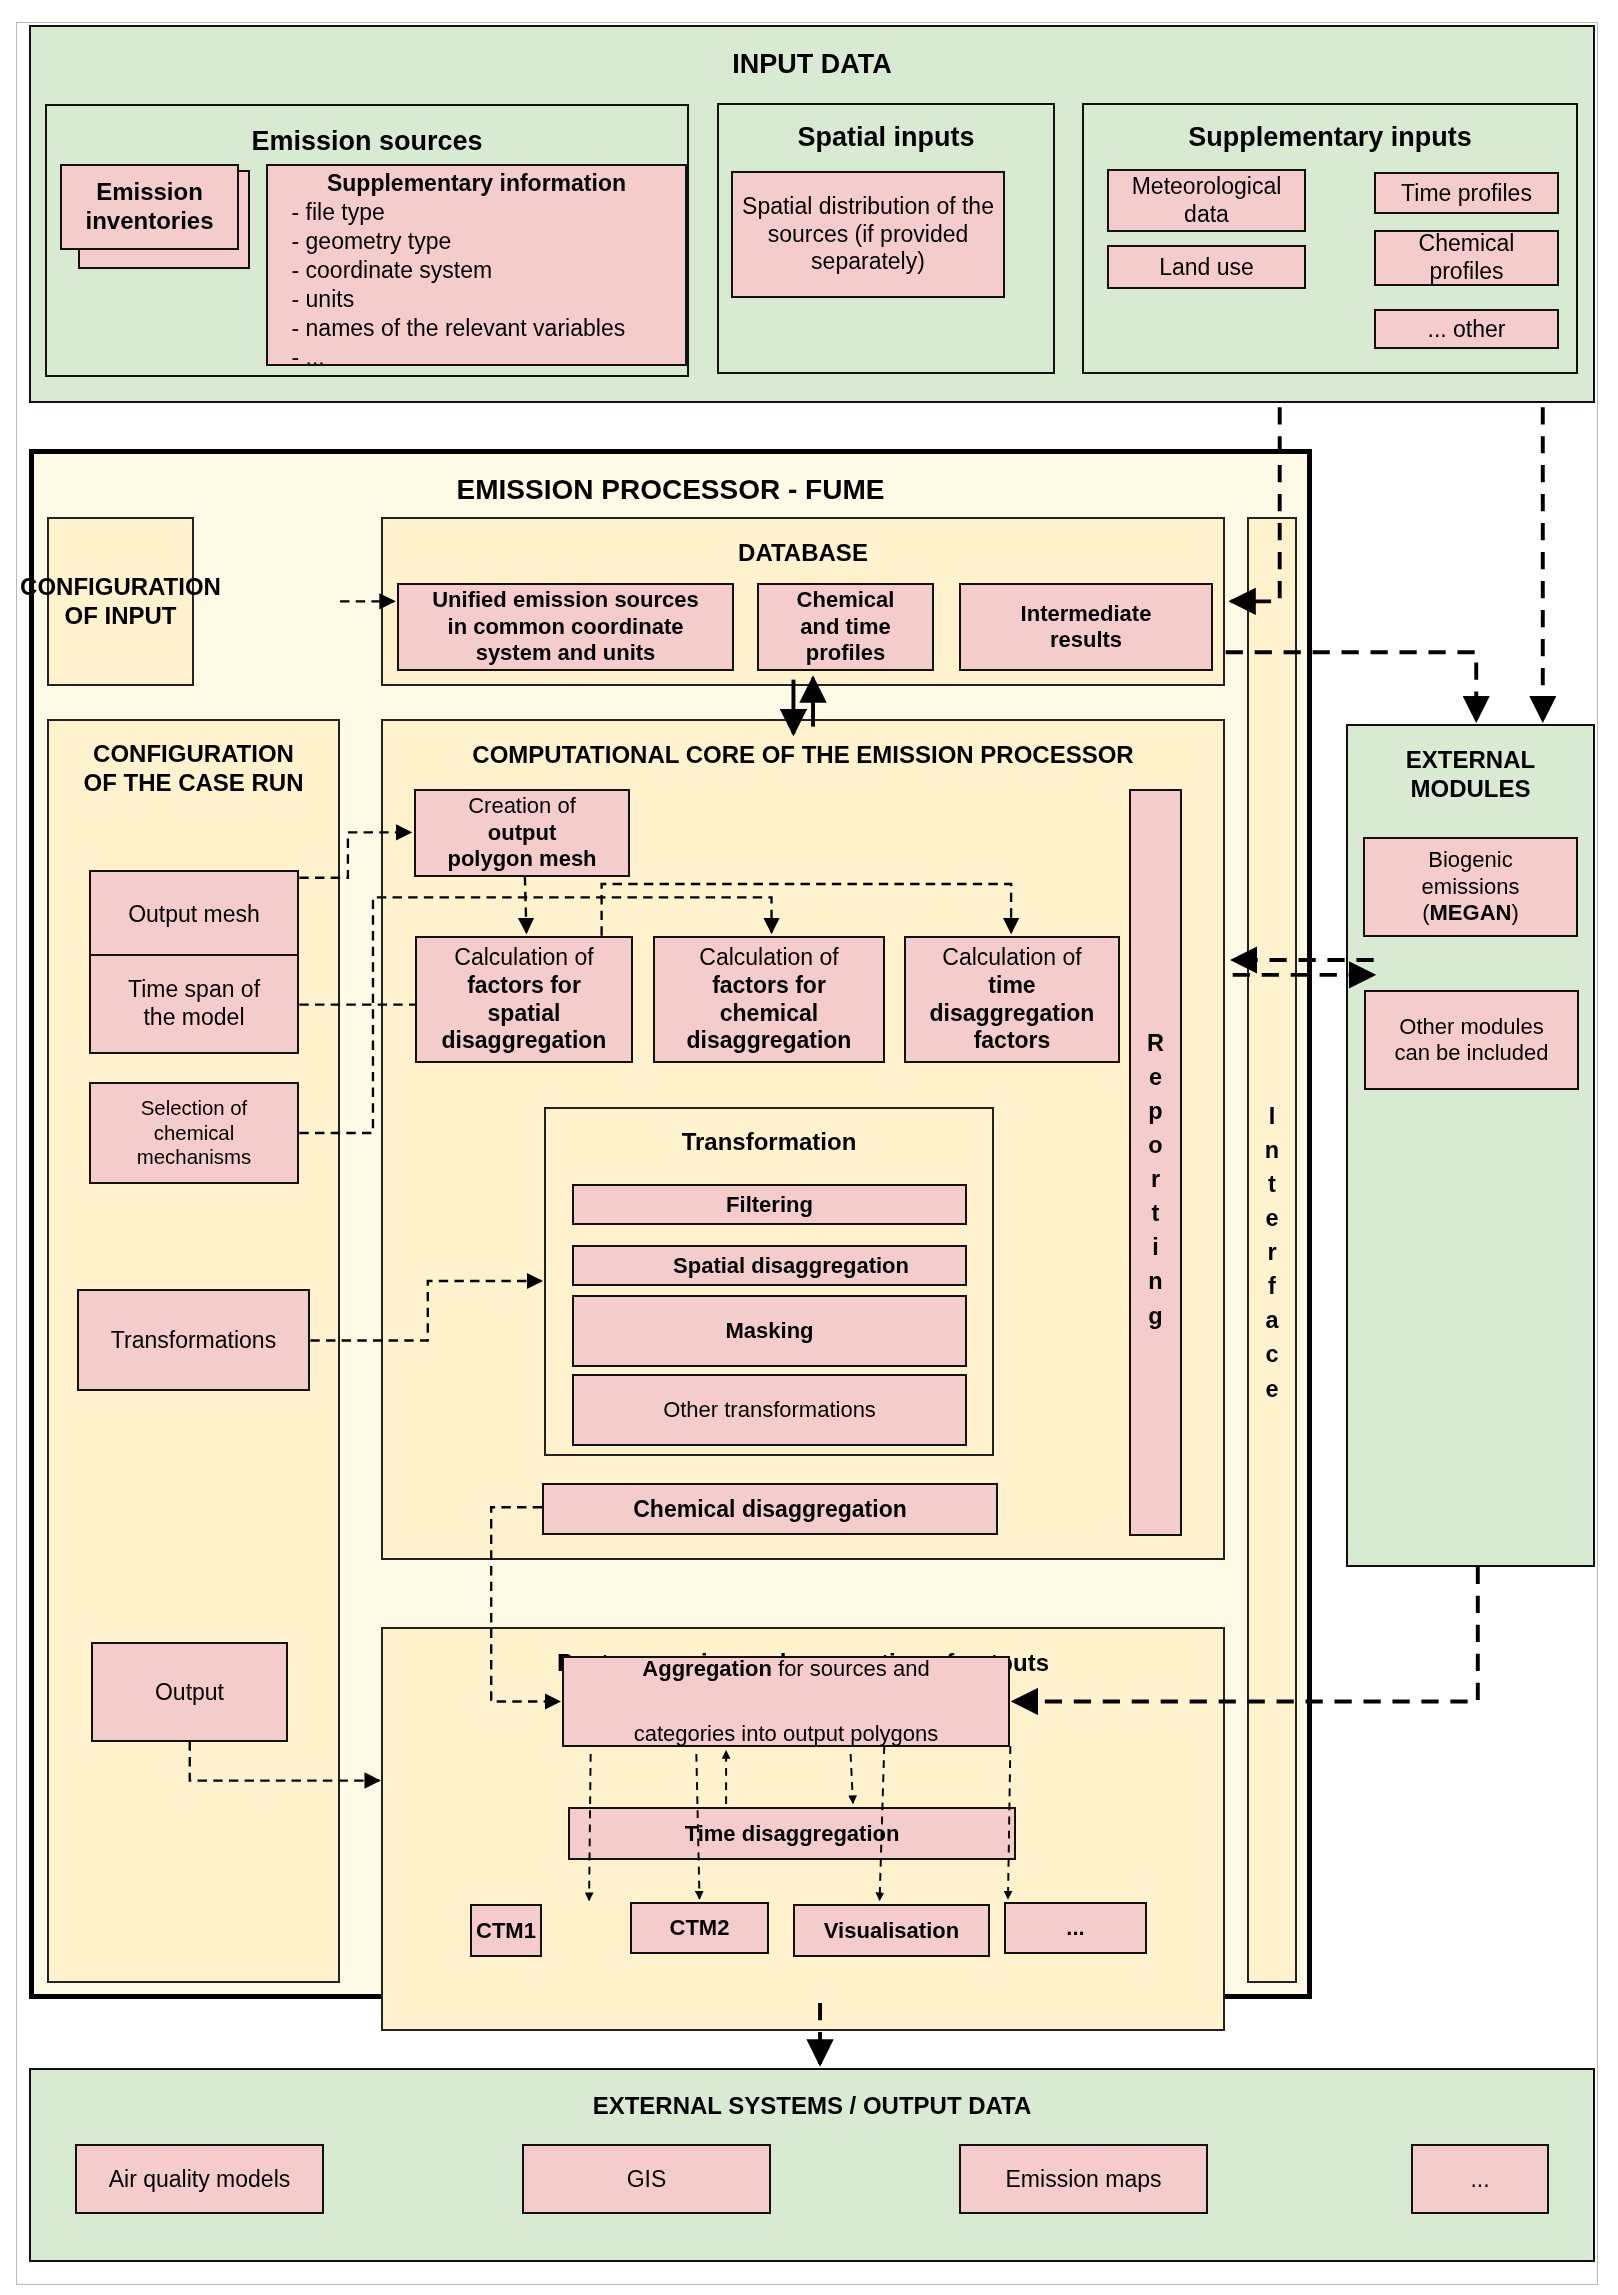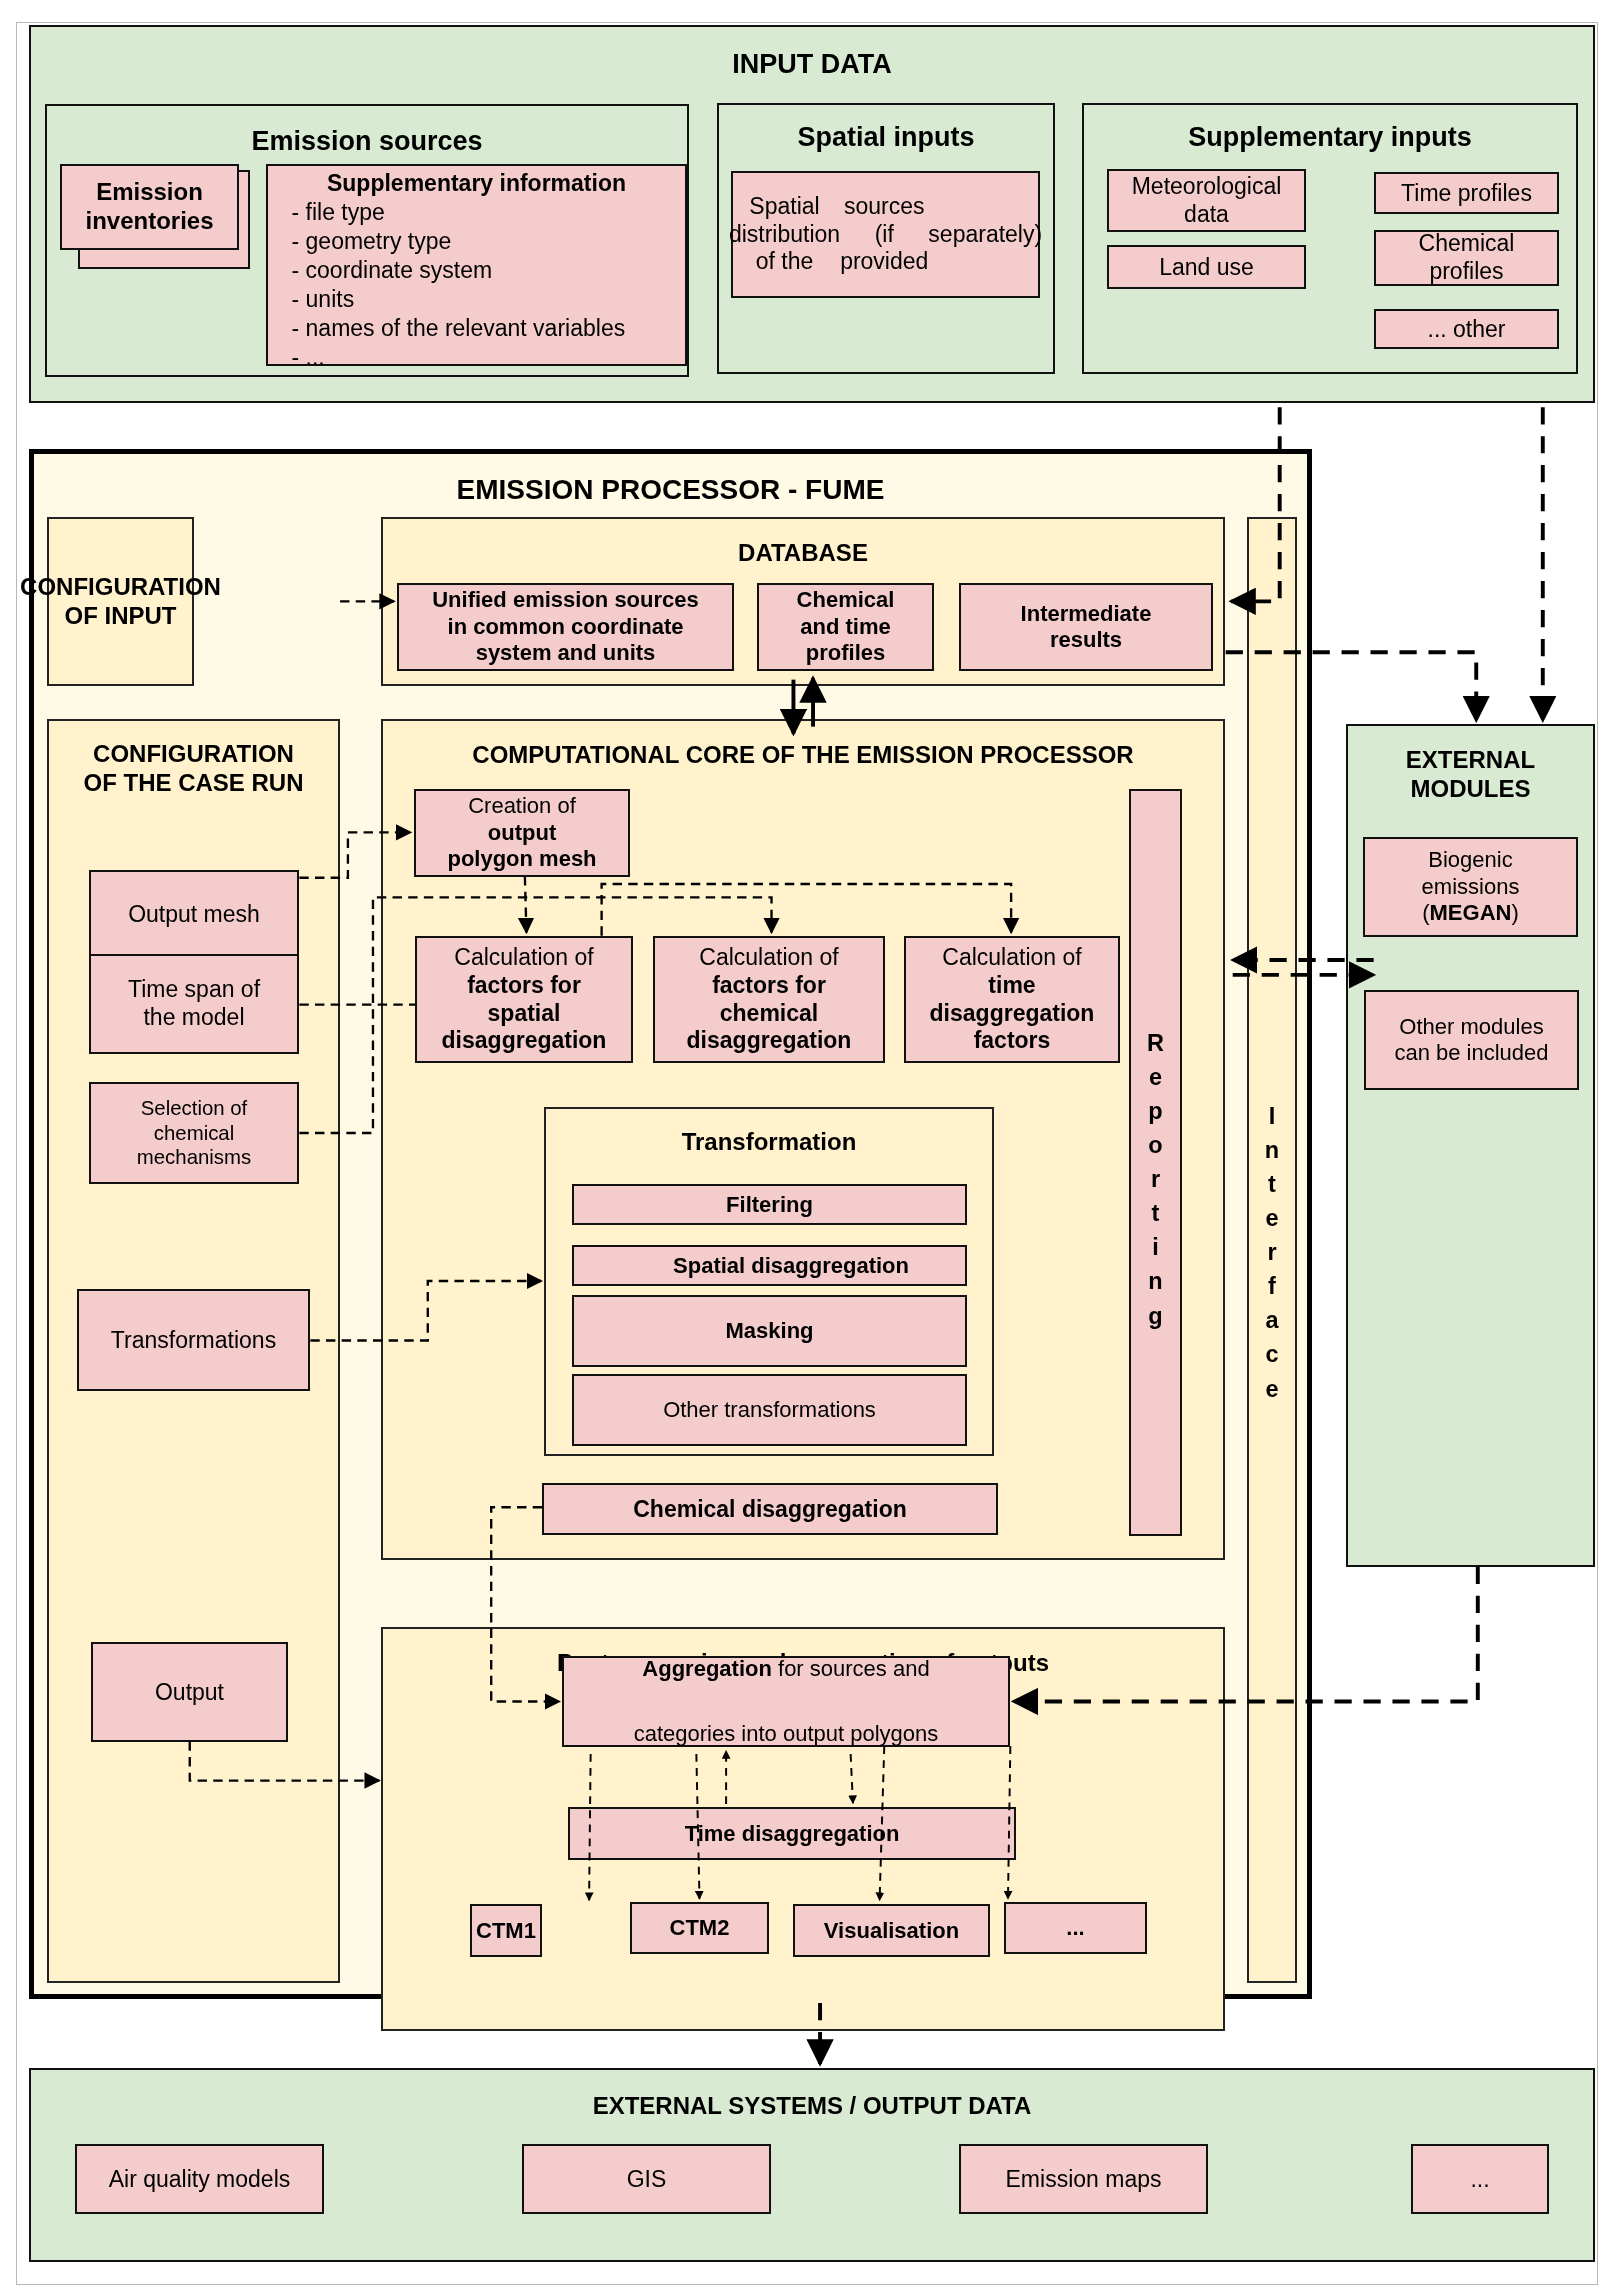--- a/index.html
+++ b/index.html
@@ -52,21 +52,21 @@
   <div>- geometry type</div>
   <div>- coordinate system</div>
   <div>- units</div>
   <div>- names of the relevant variables</div>
   <div>- ...</div>
 </div>
 
 <div class="abs green" style="left:717px;top:103px;width:338px;height:271px;">
   <div class="title t34" style="top:17px;">Spatial inputs</div>
 </div>
-<div class="abs pink lh t29" style="left:731px;top:171px;width:309px;height:127px;flex-direction:row;">
+<div class="abs pink lh t29" style="left:731px;top:171px;width:274px;height:127px;flex-direction:column;">
   <span>Spatial distribution of the</span>
   <span>sources (if provided</span>
   <span>separately)</span>
 </div>
 
 <div class="abs green" style="left:1082px;top:103px;width:496px;height:271px;">
   <div class="title t34" style="top:17px;">Supplementary inputs</div>
 </div>
 <div class="abs pink lh t29" style="left:1107px;top:169px;width:199px;height:63px;flex-direction:column;">
   <span>Meteorological</span>

